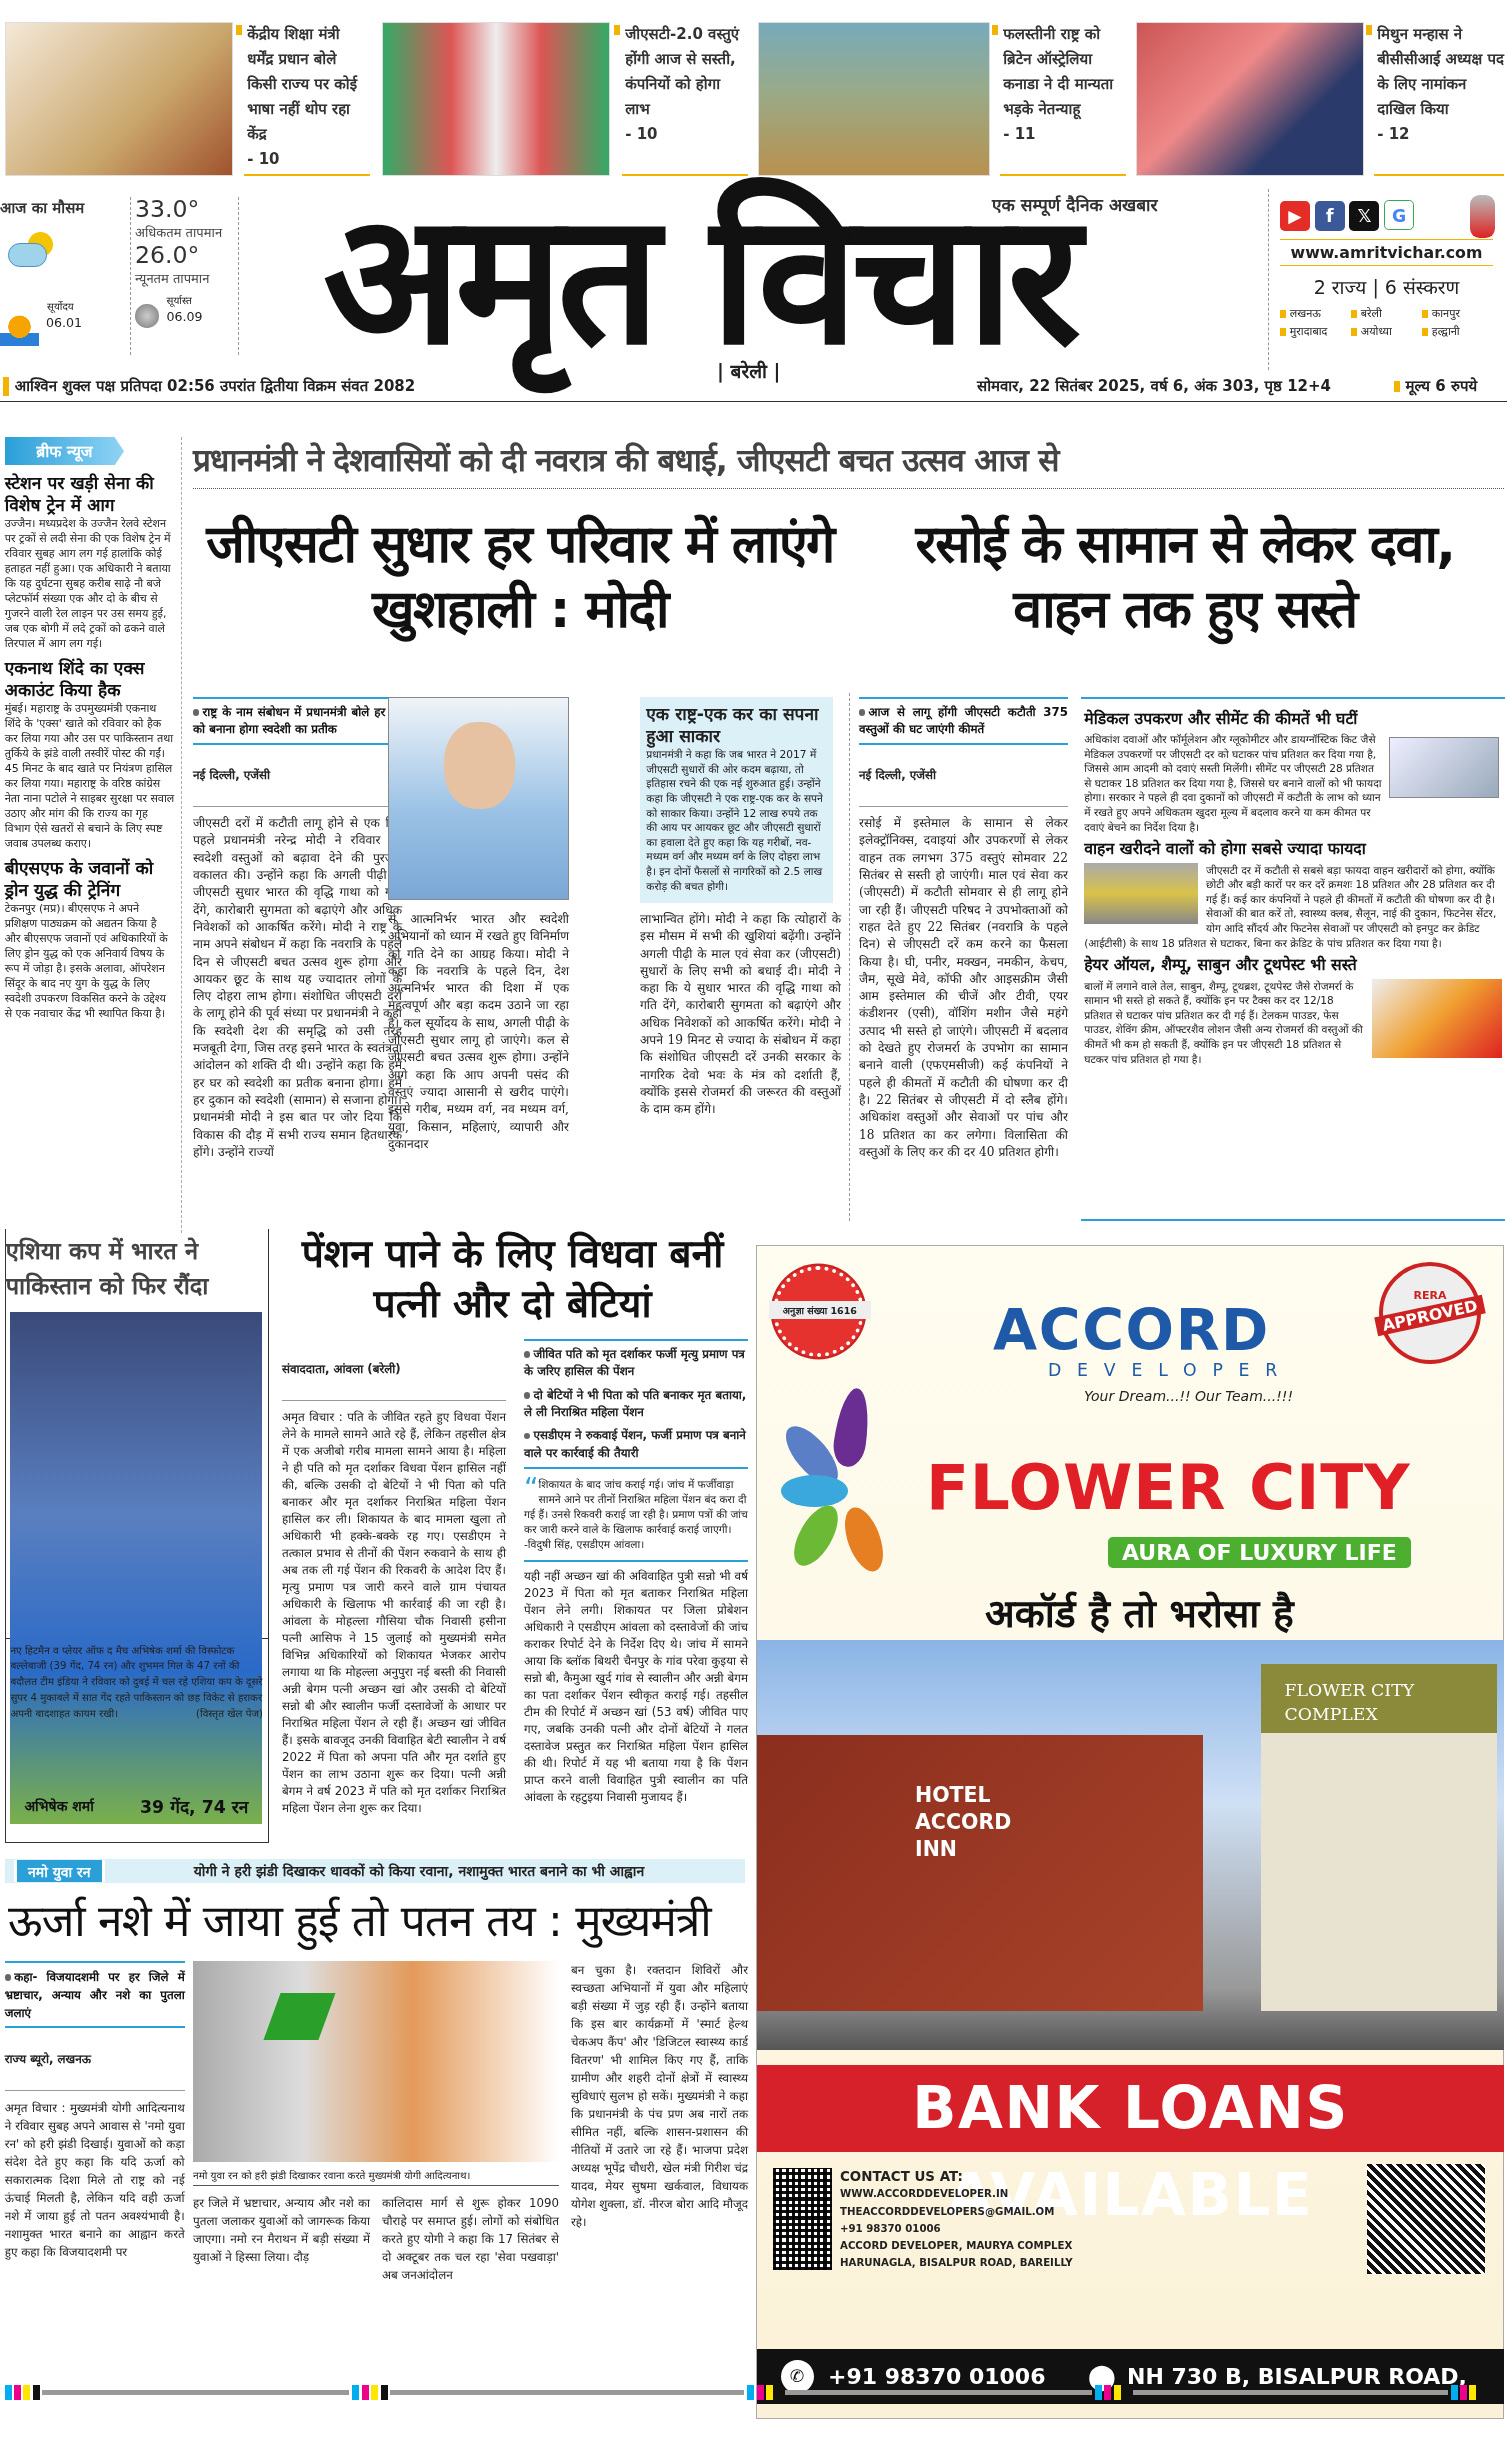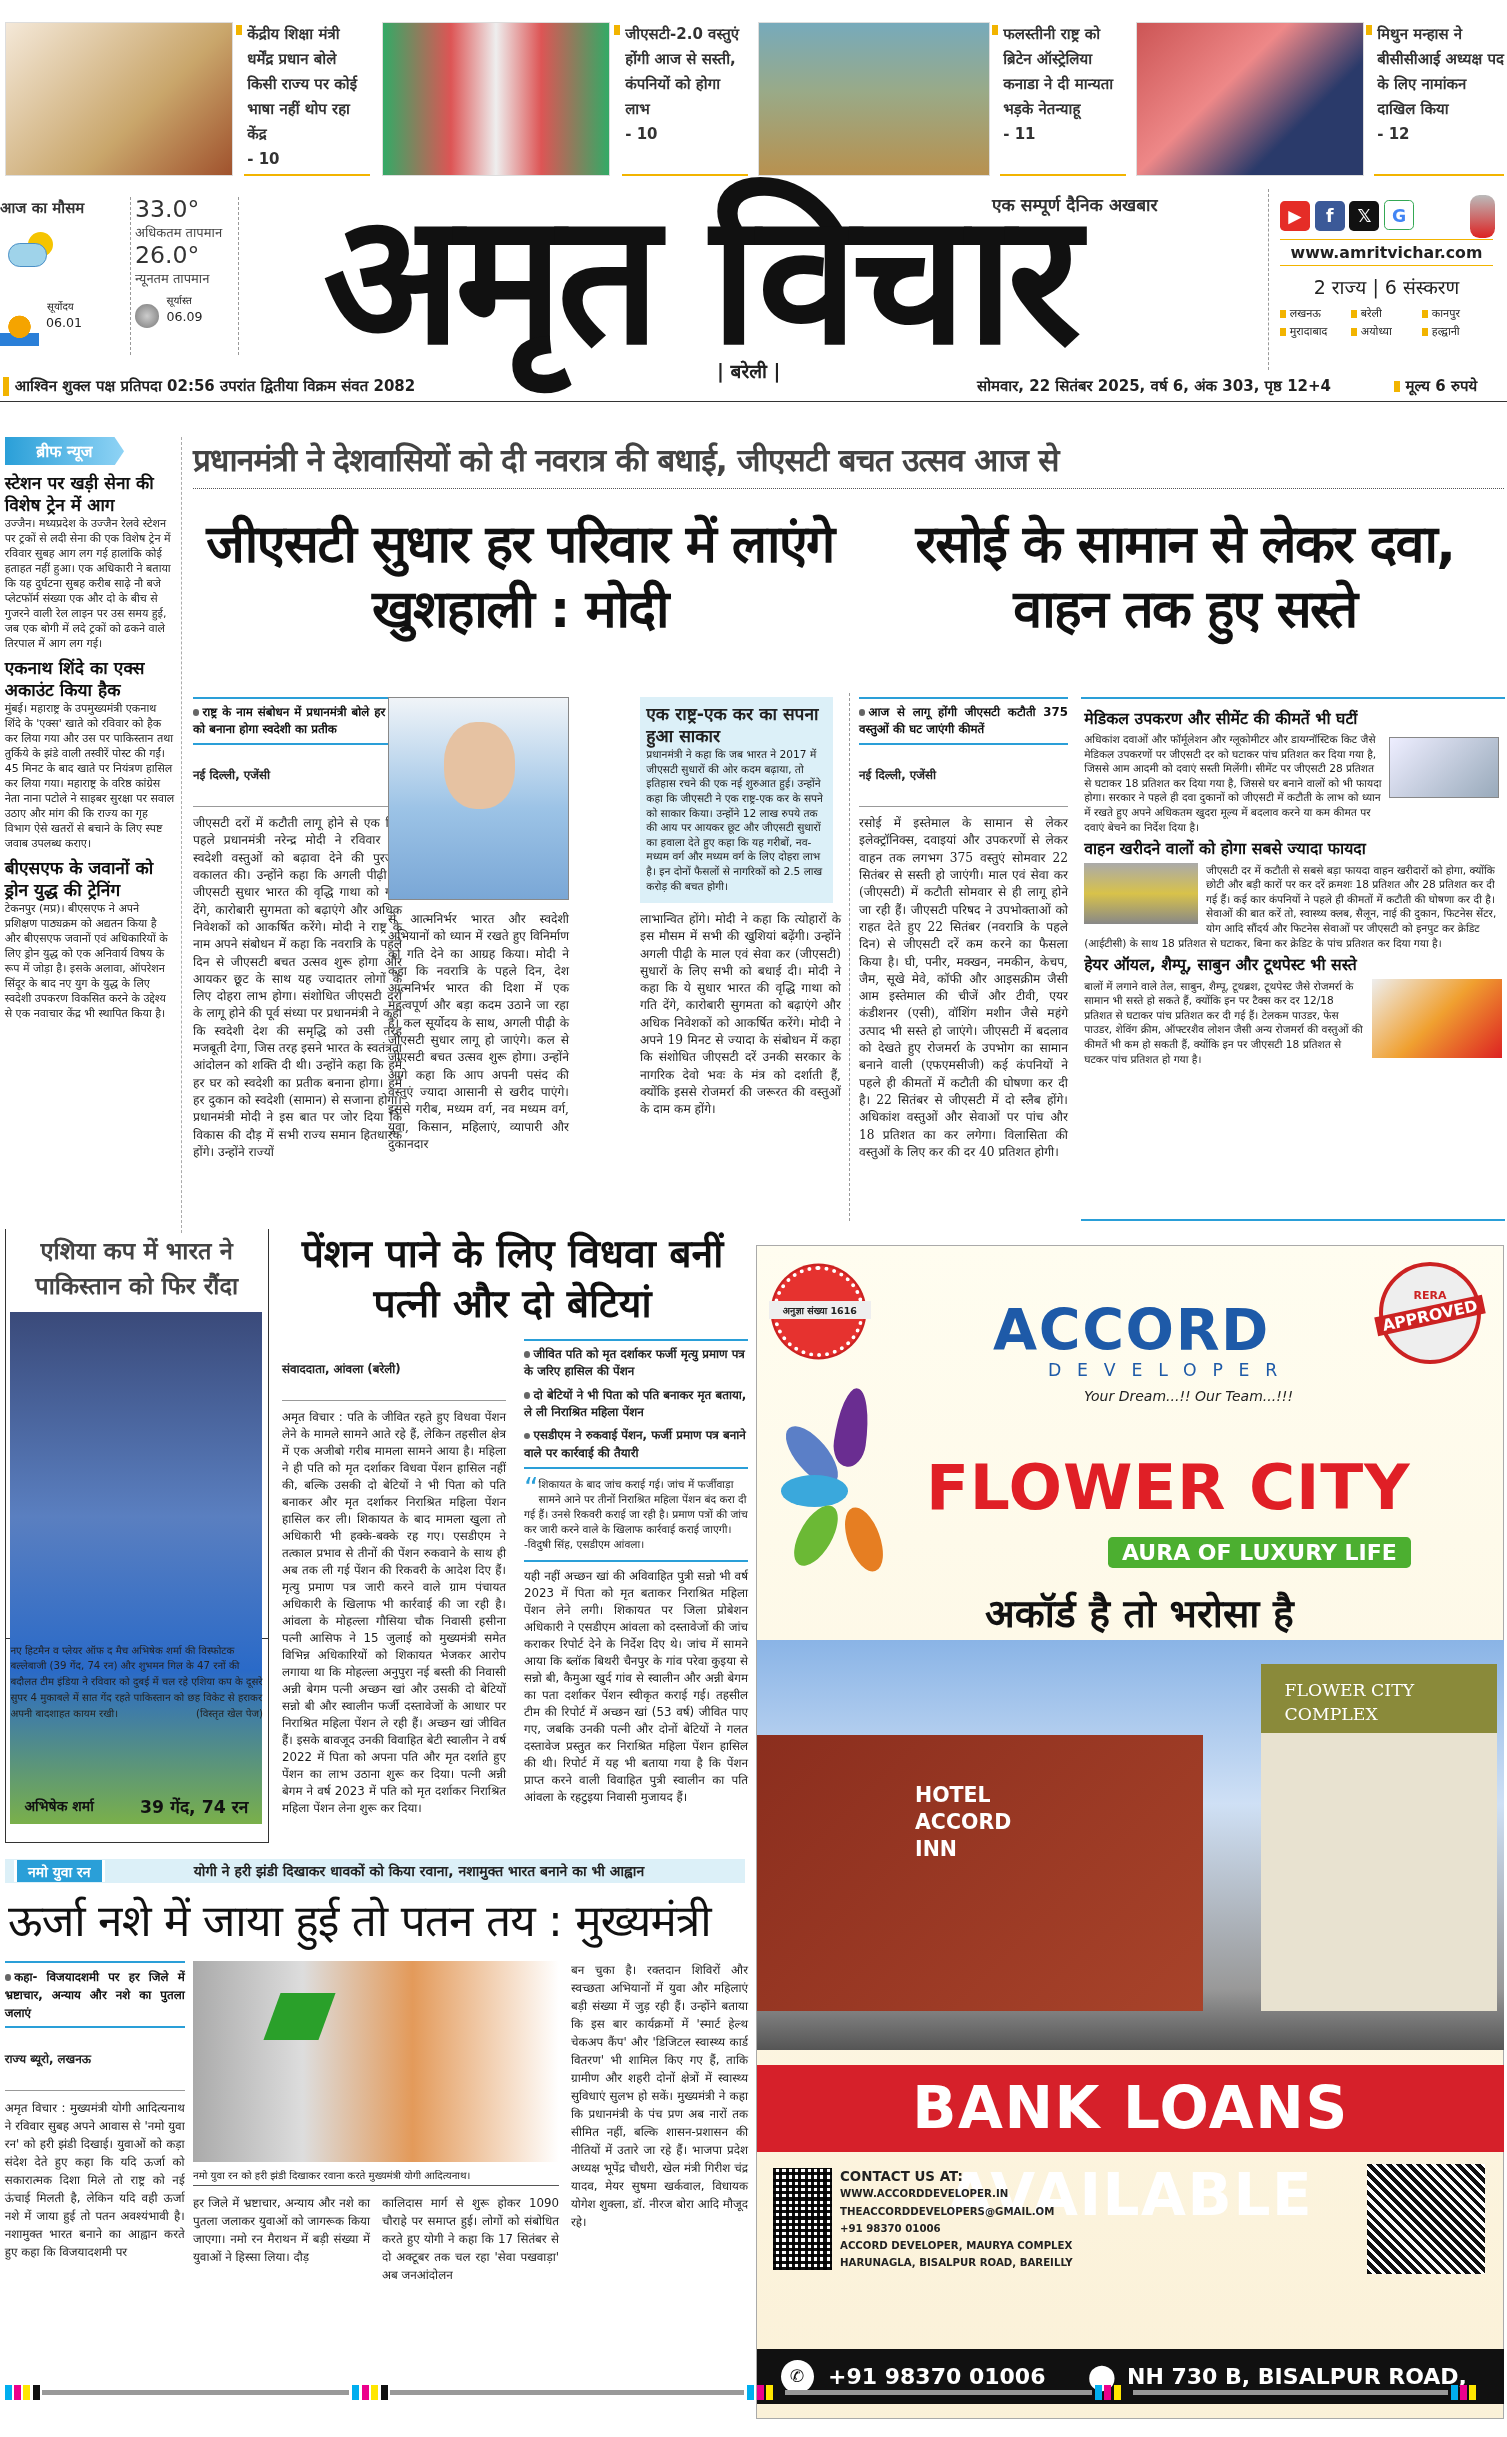--- a/index.html
+++ b/index.html
@@ -41,21 +41,21 @@
 .bullet{display:inline-block;width:6.3px;height:6.3px;border-radius:50%;background:#666;margin-right:3.2px}
 .infobox{position:absolute;left:640px;top:697px;width:193px;height:206px;background:#dcf0f8;padding:6.3px}
 .infobox h4{font-size:17.3px;line-height:22px;font-weight:900}
 .infobox p{font-size:10.6px;line-height:14.6px}
 .side h4{font-size:15.8px;font-weight:900;color:#111;margin:3.2px 0}
 .side p{font-size:10.6px;line-height:14.6px}
 .ph{background:linear-gradient(135deg,#bcd,#789);border:0.8px solid #888}
 
 
 .sports{position:absolute;left:4.7px;top:1229px;width:264px;height:410px;border:0.8px solid #333;border-top:none}
-.sports h2{font-size:23.6px;line-height:35px;color:#444;font-weight:bold;text-align:center;margin-top:4.7px}
+.sports h2{font-size:23.6px;line-height:35px;color:#444;font-weight:bold;text-align:left;margin-top:4.7px}
 
 
 .pension-head{position:absolute;left:276px;top:1229px;width:473px;text-align:center;font-size:39px;line-height:50px;font-weight:900;color:#111}
 .quote{font-size:10.6px;line-height:15px}
 
 
 .namo-strip{position:absolute;left:4.7px;top:1859px;width:740px;height:23.6px;background:#dcf0f8}
 .namo-tag{position:absolute;left:14px;top:1860px;background:#2a9fd8;color:#fff;font-size:14px;font-weight:bold;padding:1.6px 11px;border-left:3.9px solid #fff;border-right:3.9px solid #fff}
 .namo-head{position:absolute;left:7.9px;top:1889px;font-size:44px;color:#111;font-weight:normal;letter-spacing:-0.8px}
 

